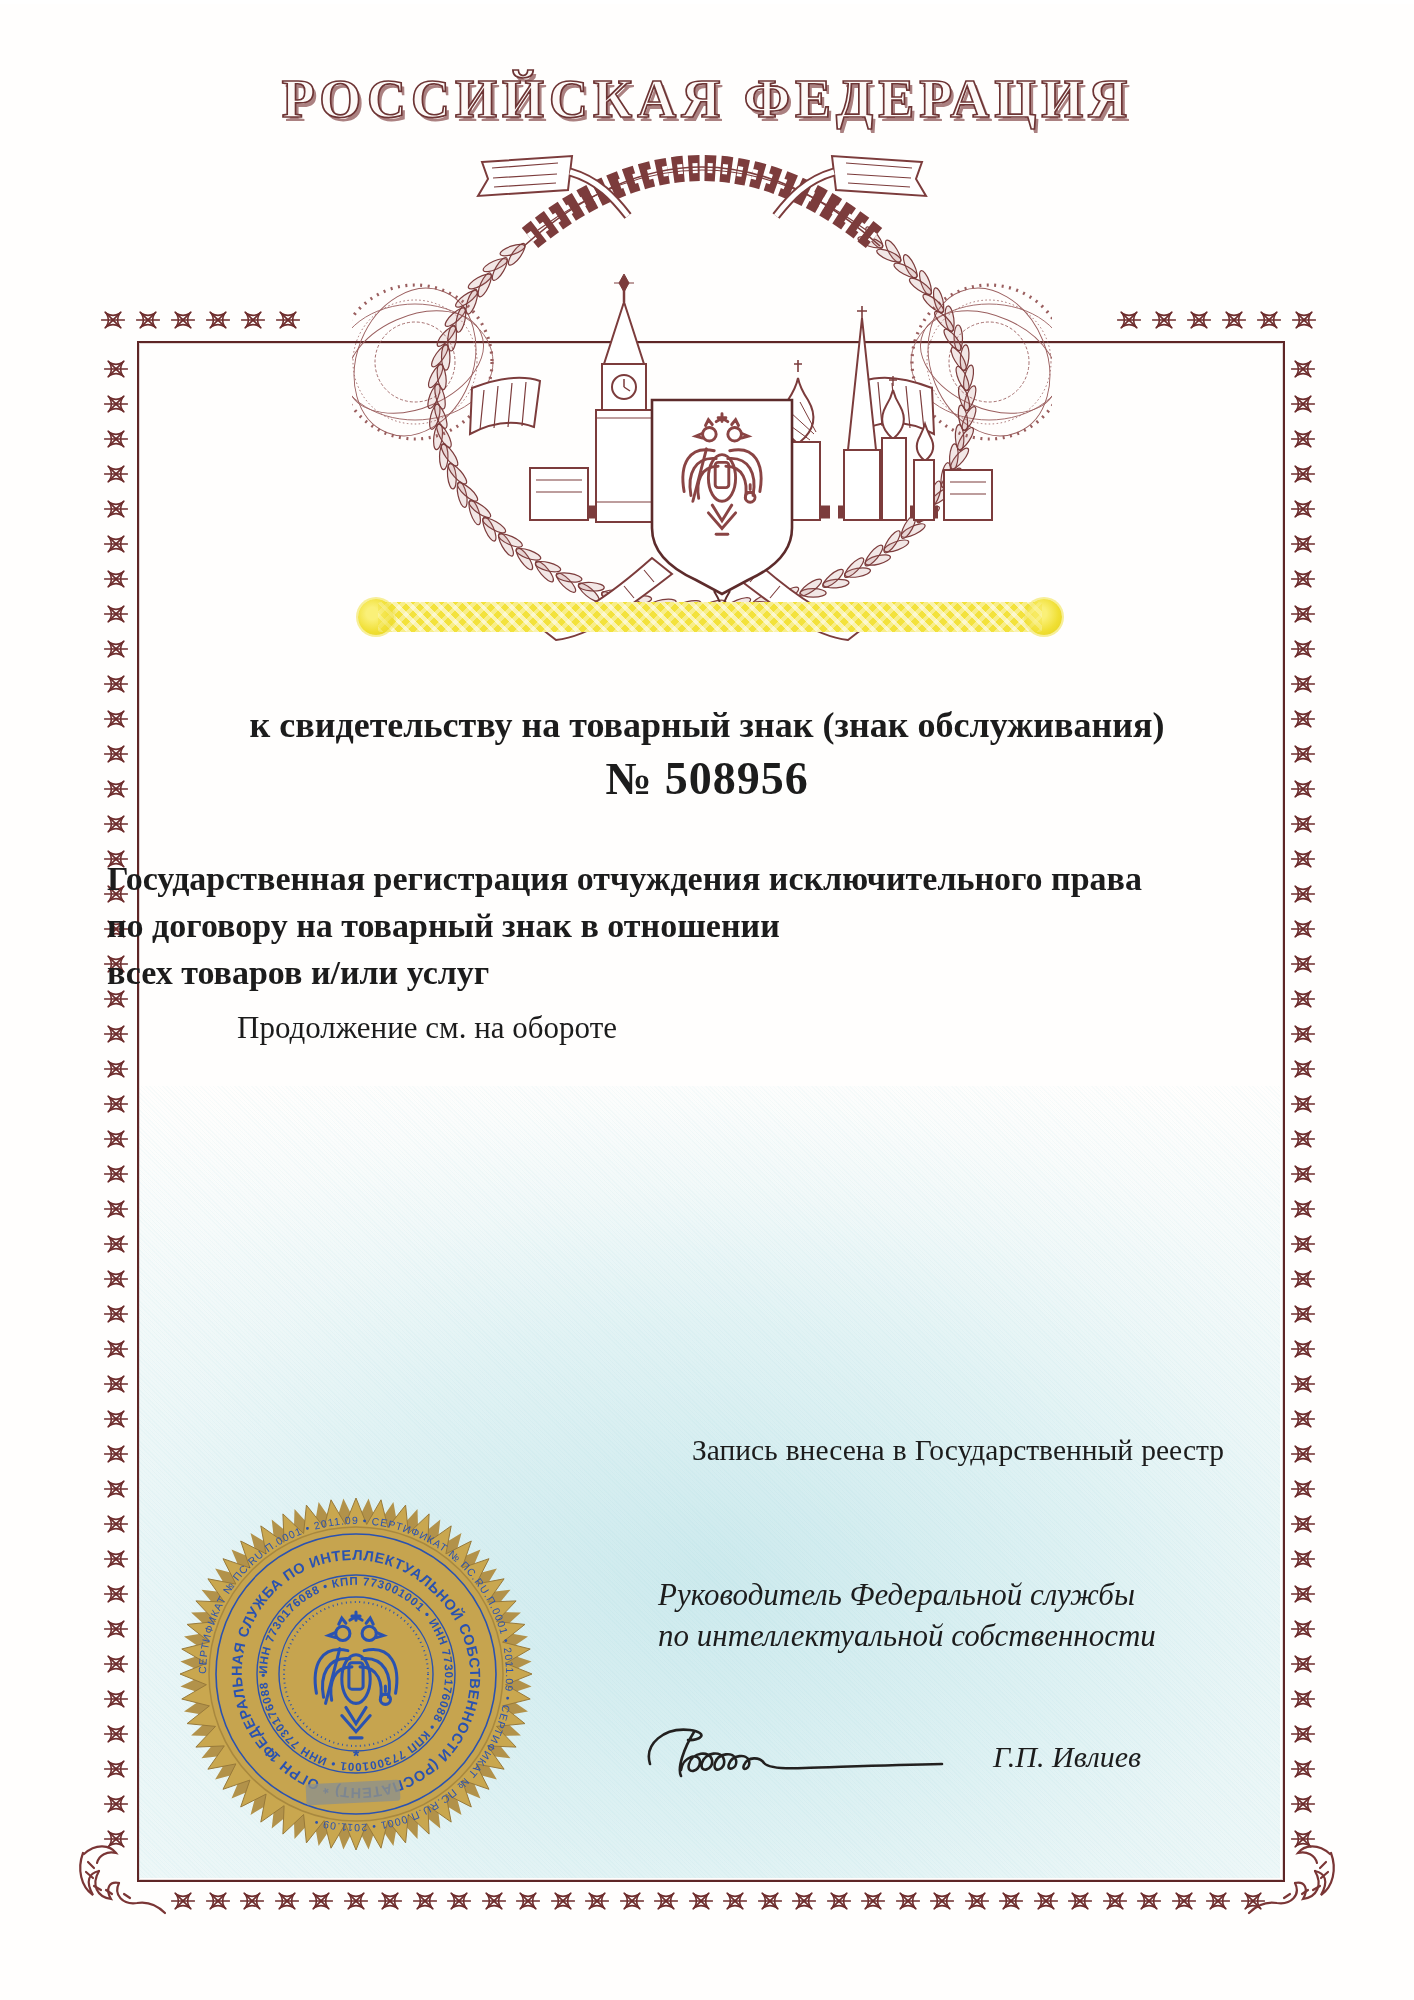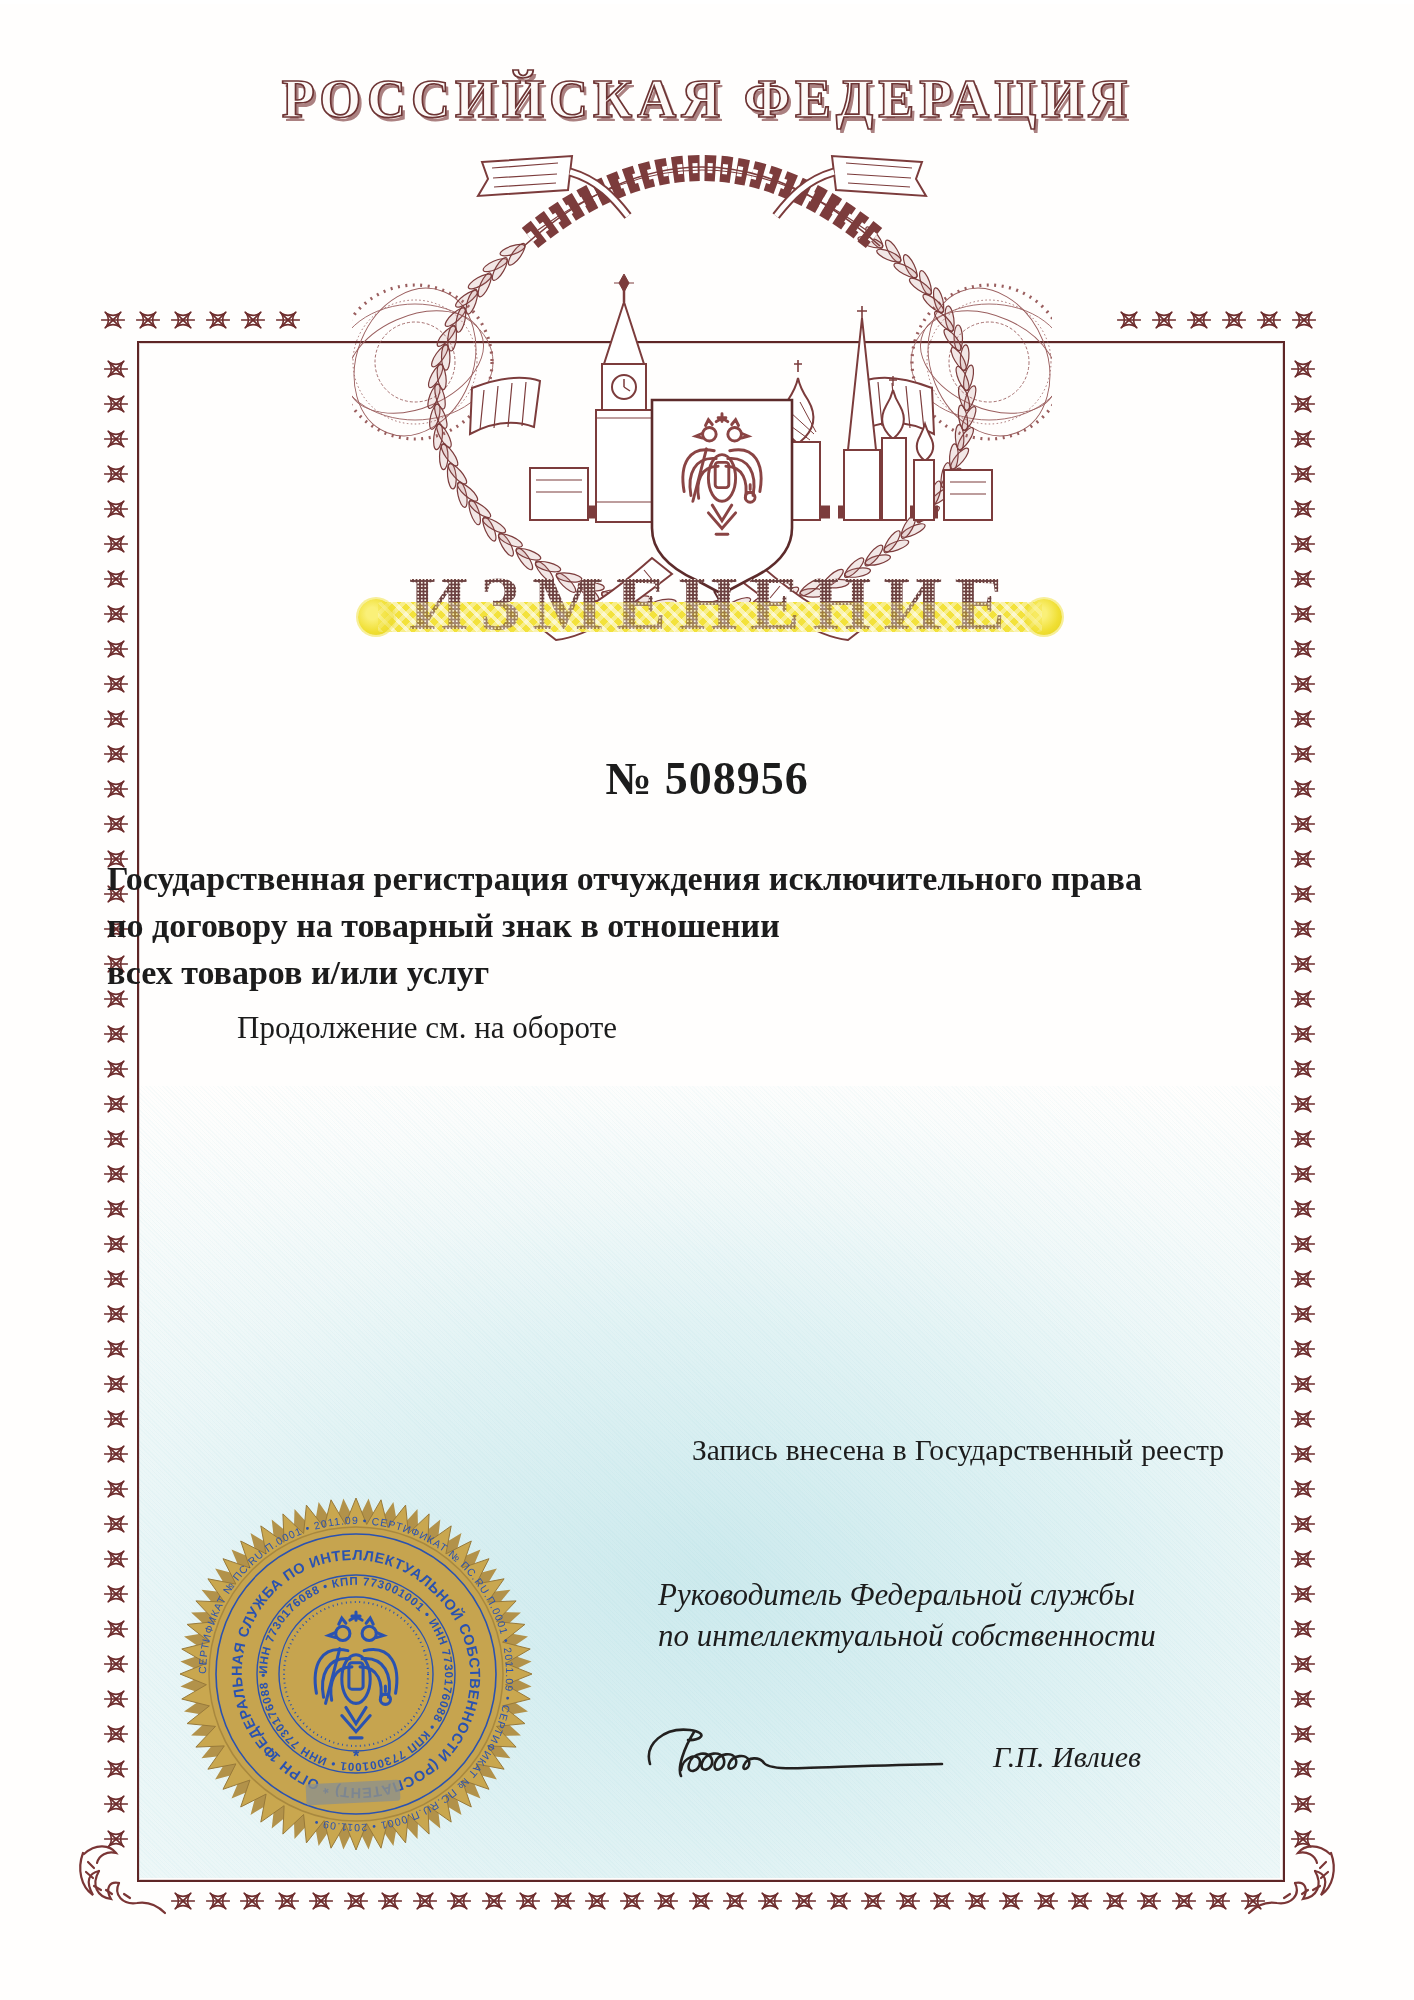--- a/index.html
+++ b/index.html
@@ -1136,23 +1136,23 @@
     </g>
 
     <g>
       <path d="M300,250 h140 v128 q0,32 -44,52 l-26,14 l-26,-14 q-44,-20 -44,-52 z" fill="#fff" stroke="#5d2b2b" stroke-width="2.6"></path>
       <path d="M362,441 q8,13 8,21 q0,-8 8,-21" fill="none" stroke="#5d2b2b" stroke-width="2"></path>
       <use href="#eagle" x="320" y="258" width="100" height="136" style="color:#8a4444"></use>
     </g>
   </svg>
 
   <div class="izm-band"></div>
-  <div class="izm-word">ИЗМЕНЕНИЕ</div>
   <div class="izm-band-over"></div>
 
+  <div class="subtitle">к свидетельству на товарный знак (знак обслуживания)</div>
   <div class="cert-number">№ 508956</div>
 
   <div class="statement">
     <div>Государственная регистрация отчуждения исключительного права</div>
     <div>по договору на товарный знак в отношении</div>
     <div>всех товаров и/или услуг</div>
   </div>
 
   <div class="continuation">Продолжение см. на обороте</div>
 

